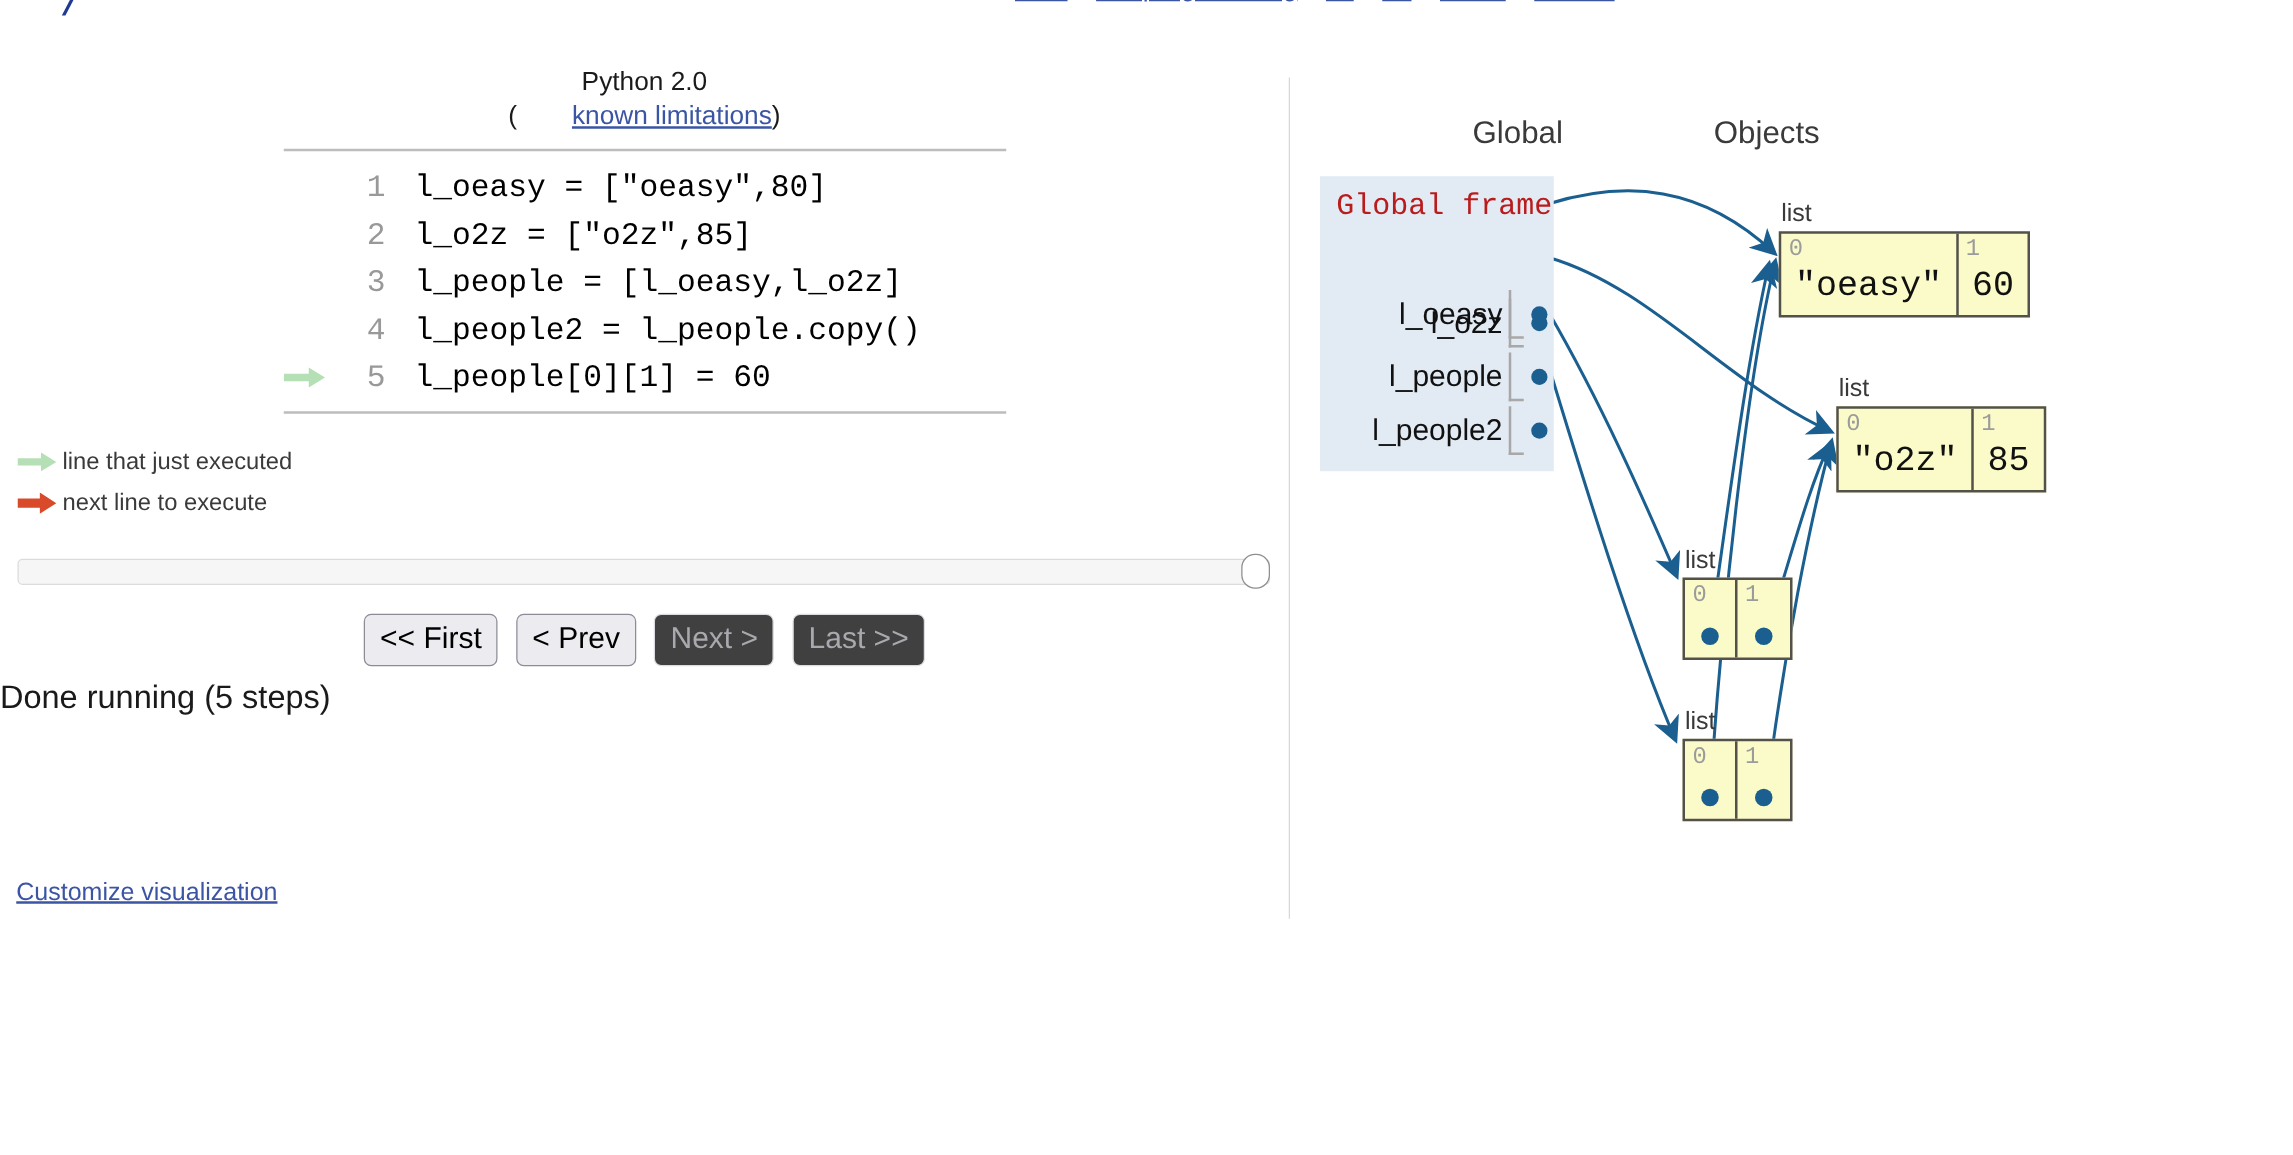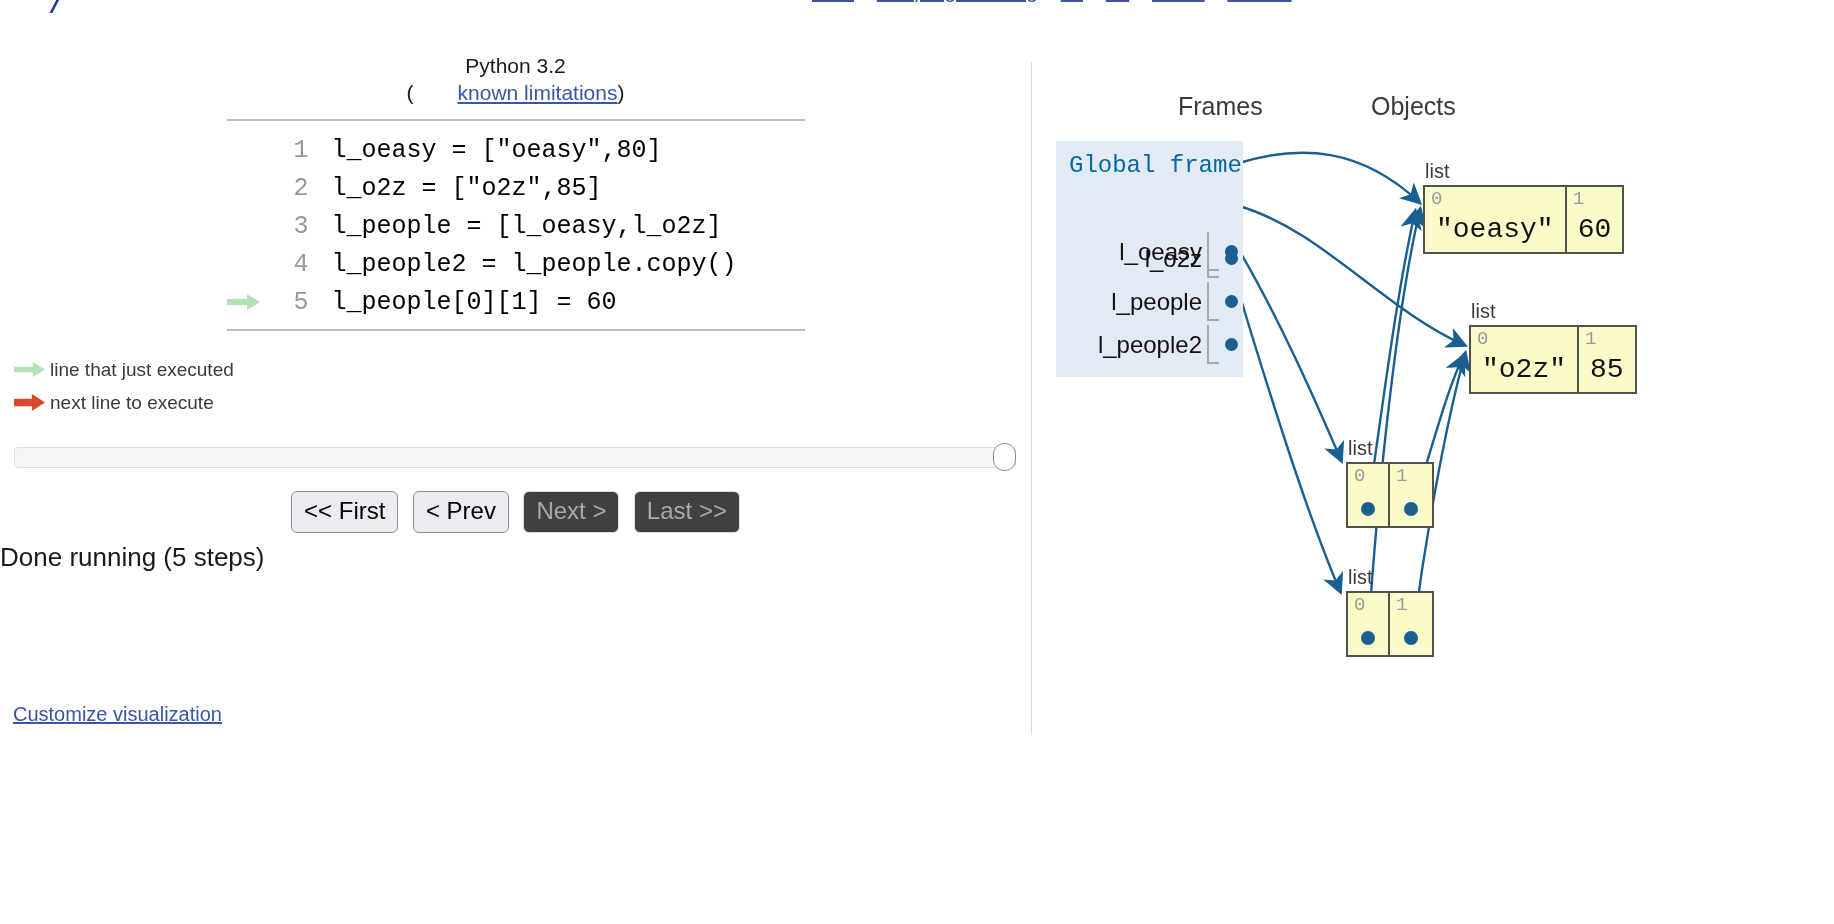--- a/index.html
+++ b/index.html
@@ -125,21 +125,21 @@
   #frames-heading  { left: 147px; top: 40px; }
   #objects-heading { left: 340px; top: 40px; }
 
   #global-frame {
     position: absolute; left: 25px; top: 89px;
     width: 187px; height: 236px;
     background: #e2eaf3;
   }
   #global-frame .frame-title {
     position: absolute; left: 13px; top: 13px;
-    font: 400 24px/1 "Liberation Mono", monospace; color: #0369a1;
+    font: 400 24px/1 "Liberation Mono", monospace; color: #b91c1c;
   }
   .var-row {
     position: absolute; right: 0; width: 176px; height: 43px;
   }
   .var-row .var-name {
     position: absolute; right: 41px; top: 8px;
     font-size: 24px; color: #111111; white-space: nowrap;
   }
   .var-row .var-bracket {
     position: absolute; right: 24px; top: 2px; width: 12px; height: 39px;
@@ -207,21 +207,21 @@
       <a>about</a>
       <a>donate</a>
     </div>
   </div>
 
   <div id="pane-divider"></div>
 
   <div id="left-pane">
 
     <div class="py-version">
-      <div>Python 3.2</div>
+      <div>Python 2.0</div>
       <div><span>(</span><a href="#">known limitations</a><span>)</span></div>
     </div>
 
     <div id="code-box">
       <div class="code-line">
         <span class="gutter-arrow"></span>
         <span class="lineno">1</span>
         <span class="ltext">l_oeasy = ["oeasy",80]</span>
       </div>
       <div class="code-line">
@@ -282,21 +282,21 @@
       <span class="nav-btn disabled">Last &gt;&gt;</span>
     </div>
 
     <div id="status-text">Done running (5 steps)</div>
 
     <a href="#" id="customize-link">Customize visualization</a>
   </div>
 
   <div id="right-pane">
 
-    <div class="col-heading" id="frames-heading">Frames</div>
+    <div class="col-heading" id="frames-heading">Global</div>
     <div class="col-heading" id="objects-heading">Objects</div>
 
     <svg id="edges-svg">
       <defs>
         <marker id="ah" markerWidth="9" markerHeight="9" refX="7.2" refY="4.5" orient="auto">
           <path d="M0 0 L9 4.5 L0 9 L2.4 4.5 Z" fill="#1a5f8f"></path>
         </marker>
       </defs>
       <g fill="none" stroke="#1a5f8f" stroke-width="2.4" marker-end="url(#ah)">
 

